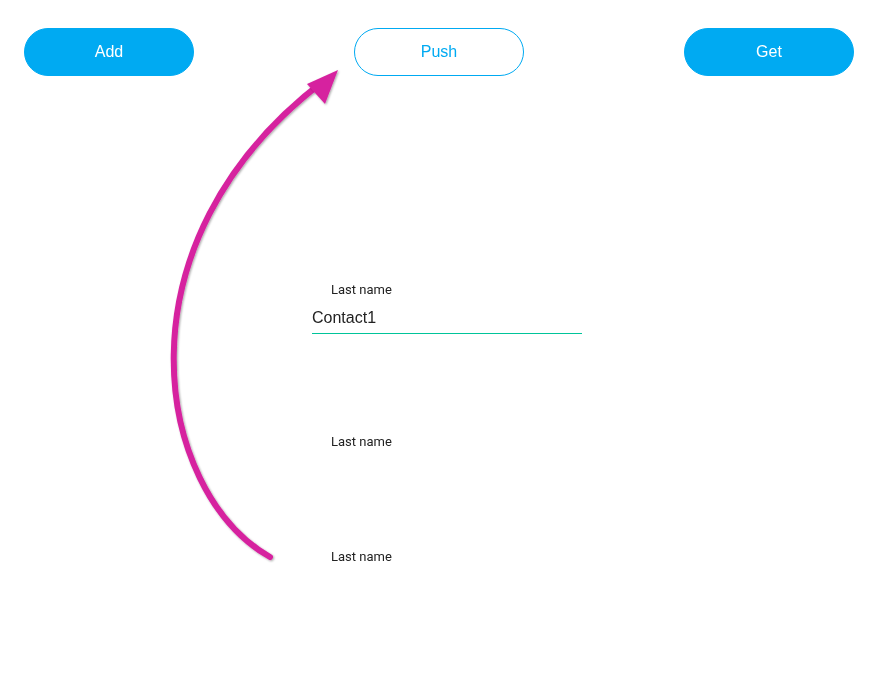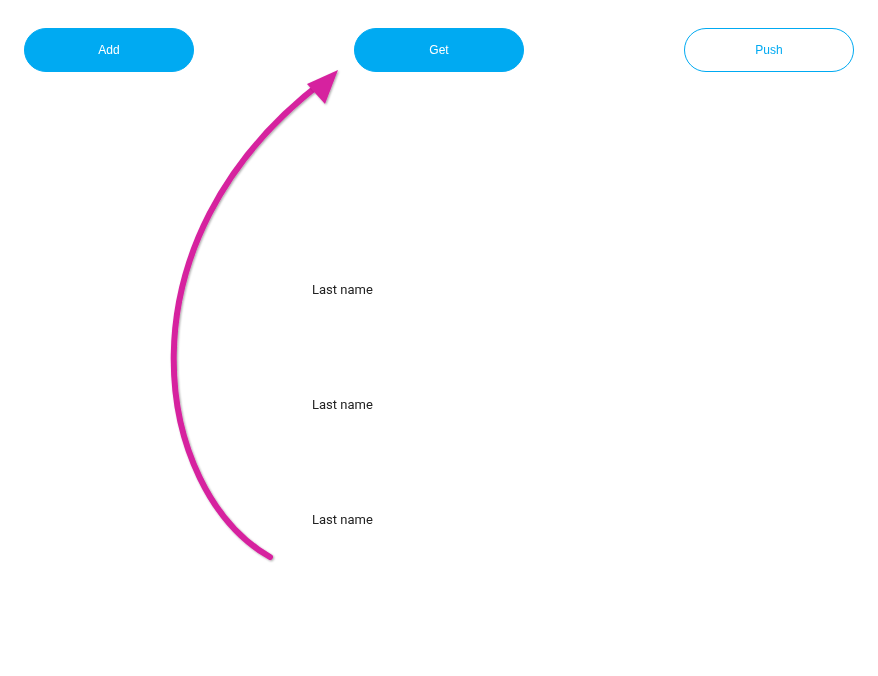--- a/index.html
+++ b/index.html
@@ -16,21 +16,21 @@
     }
     .button-row {
       display: flex;
       justify-content: space-between;
       padding: 28px 24px 0 24px;
       gap: 20px;
     }
     .btn {
       border-radius: 999px;
       padding: 14px 0;
-      font-size: 12px;
+      font-size: 16px;
       font-weight: 400;
       cursor: pointer;
       border: none;
       width: 170px;
       text-align: center;
     }
     .btn-primary {
       background: #00aaf2;
       color: #ffffff;
       border: 1px solid #00aaf2;
@@ -50,20 +50,21 @@
       margin-bottom: 100px;
     }
     .field-group:last-child {
       margin-bottom: 0;
     }
     .field-label {
       font-size: 13px;
       color: #222;
       margin-bottom: 10px;
       display: block;
+      margin-left: 19px;
     }
     .field-input {
       width: 100%;
       border: none;
       border-bottom: 1px solid #00c49a;
       font-size: 16px;
       padding: 2px 0 6px 0;
       outline: none;
       color: #222;
       background: transparent;
@@ -75,27 +76,28 @@
       width: 260px;
       height: 510px;
       pointer-events: none;
     }
   </style>
 </head>
 <body>
 
 <div class="button-row">
   <button class="btn btn-primary">Add</button>
+  <button class="btn btn-outline">Push</button>
   <button class="btn btn-primary">Get</button>
-  <button class="btn btn-outline">Push</button>
 </div>
 
 <div class="form-area">
   <div class="field-group">
     <label class="field-label">Last name</label>
+    <input class="field-input" type="text" value="Contact1" style="">
   </div>
   <div class="field-group">
     <label class="field-label">Last name</label>
   </div>
   <div class="field-group">
     <label class="field-label">Last name</label>
   </div>
 </div>
 
 <svg class="arrow-overlay" viewBox="0 0 260 510">

